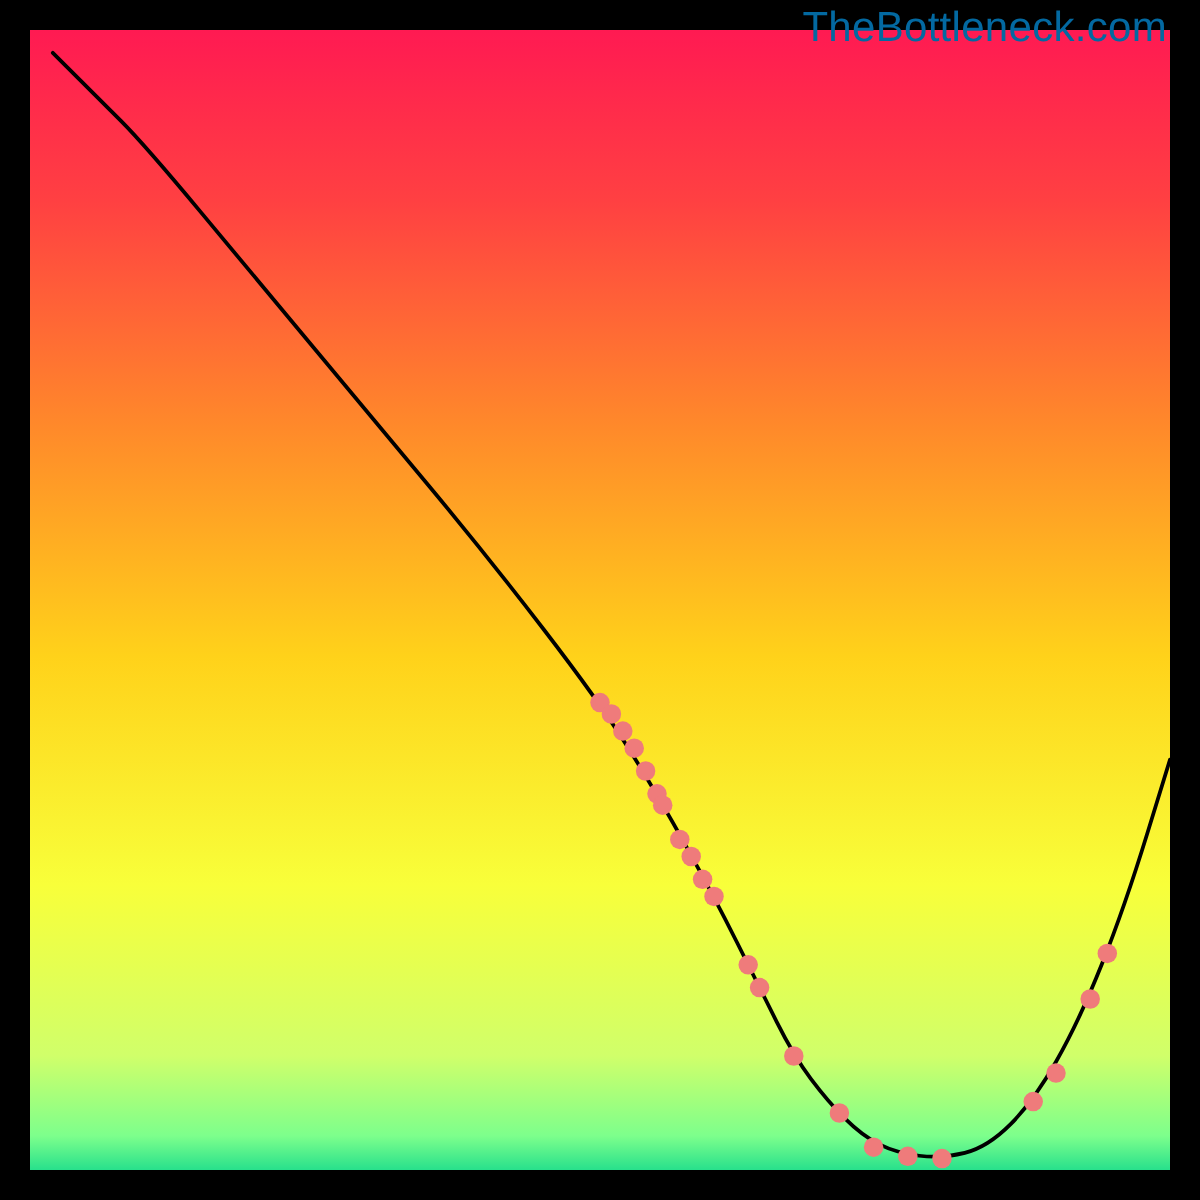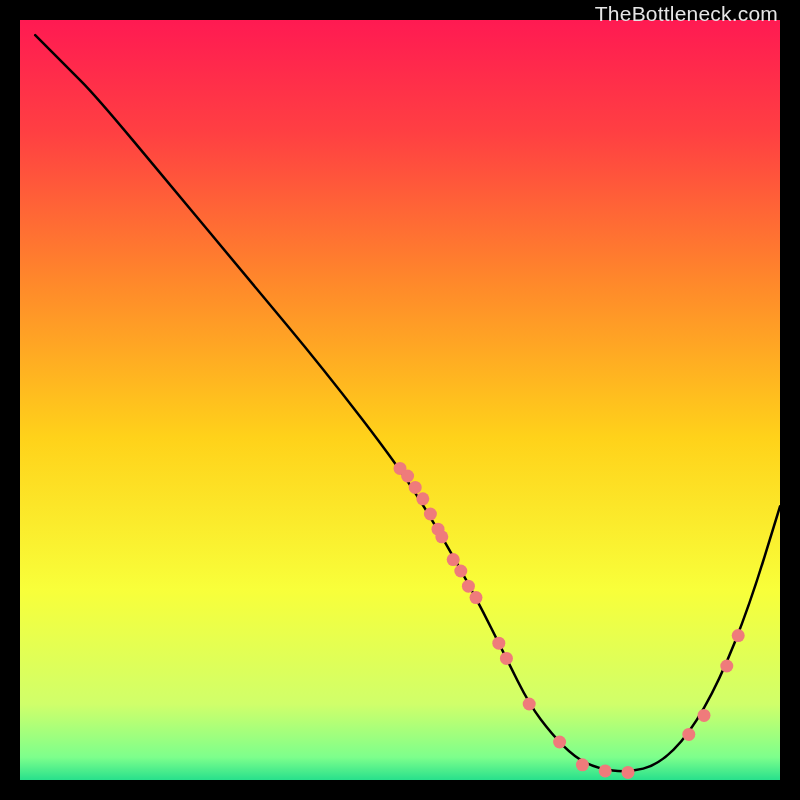--- a/index.html
+++ b/index.html
@@ -23,22 +23,22 @@
     position: absolute;
     left: 0;
     top: 0;
     width: 760px;
     height: 760px;
   }
   .watermark {
     position: absolute;
     top: 2px;
     right: 22px;
-    color: #e5e5e5;
-    font-size: 21px;
+    color: #0369a1;
+    font-size: 28px;
     font-weight: 500;
     letter-spacing: 0.2px;
   }
   svg { display: block; }
 </style>
 </head>
 <body>
 
 <div class="frame">
   <svg class="plot-area" viewBox="0 0 760 760" width="760" height="760">

